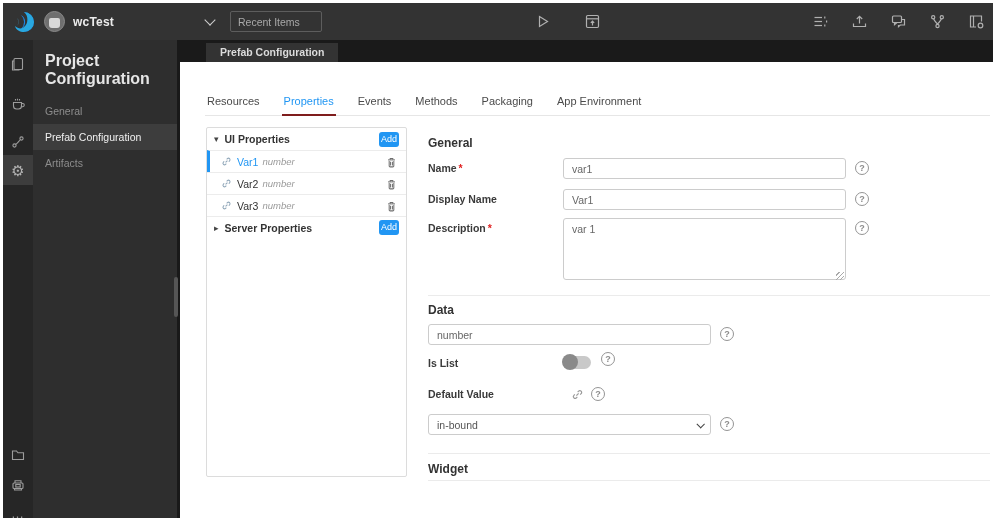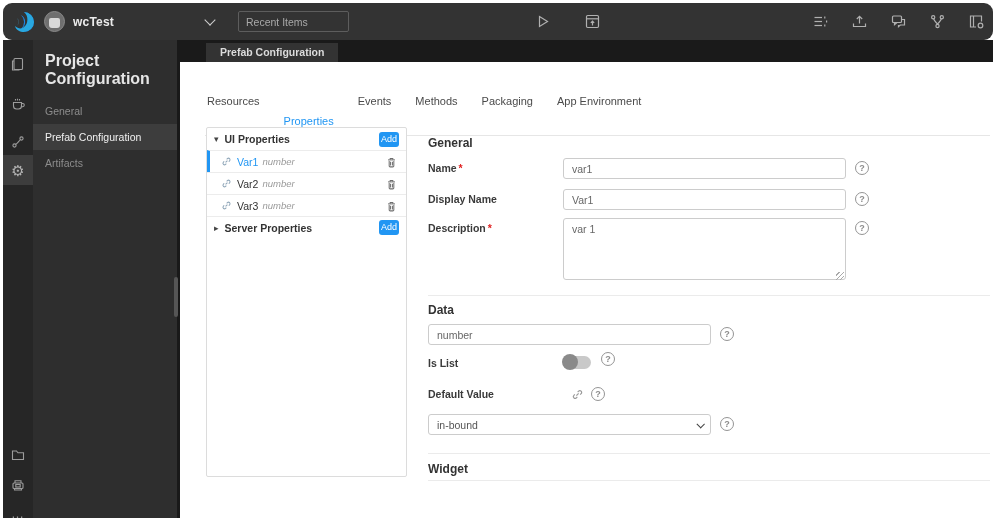--- a/index.html
+++ b/index.html
@@ -1,26 +1,26 @@
 <!DOCTYPE html>
 <html><head>
 <meta charset="utf-8">
 <style>
   * { margin:0; padding:0; box-sizing:border-box; }
   html,body { width:1003px; height:528px; background:#ffffff; font-family:"Liberation Sans","DejaVu Sans",sans-serif; }
   .app { position:absolute; left:3px; top:3px; width:990px; height:515px; background:#ffffff; overflow:hidden; }
 
   
-  .topbar { position:absolute; left:0; top:0; width:990px; height:37px; background:#333333; display:flex; align-items:center;border-radius:9px; }
+  .topbar { position:absolute; left:0; top:0; width:990px; height:37px; background:#333333; display:flex; align-items:center; }
   .logo { width:24px; height:24px; margin-left:8px; }
   .avatar { width:21px; height:21px; border-radius:50%; background:#6f6f6f; margin-left:9px; position:relative; overflow:hidden; border:1px solid #8a8a8a; }
   .avatar::after { content:""; position:absolute; left:4px; top:6px; width:11px; height:10px; border-radius:2px 2px 3px 3px; background:#d9d9d9; }
   .proj-name { color:#ececec; font-size:12px; font-weight:bold; margin-left:8px; letter-spacing:.2px; }
   .chev { width:8px; height:8px; border-right:1.6px solid #cfcfcf; border-bottom:1.6px solid #cfcfcf; transform:rotate(45deg); margin-left:92px; margin-top:-4px; cursor:pointer; }
-  .recent { margin-left:24px; width:111px; height:21px; background:transparent; border:1px solid #5d5d5d; border-radius:2px; color:#b5b5b5; font-size:10.5px; padding:0 7px; outline:none; }
+  .recent { margin-left:16px; width:92px; height:21px; background:transparent; border:1px solid #5d5d5d; border-radius:2px; color:#b5b5b5; font-size:10.5px; padding:0 7px; outline:none; }
   .recent::placeholder { color:#a9a9a9; }
   .tb-icon { width:18px; height:18px; display:flex; align-items:center; justify-content:center; cursor:pointer; }
   .tb-icon svg { stroke:#b0b0b0; fill:none; stroke-width:1.2; }
   .mid-icons { position:absolute; left:530px; top:0; height:37px; display:flex; align-items:center; gap:32px; }
   .right-icons { position:absolute; right:8px; top:0; height:37px; display:flex; align-items:center; gap:21px; }
 
   
   .rail { position:absolute; left:0; top:37px; width:30px; height:478px; background:#262626; }
   .rail-item { position:absolute; left:0; width:30px; height:30px; display:flex; align-items:center; justify-content:center; cursor:pointer; }
   .rail-item svg { stroke:#9c9c9c; fill:none; stroke-width:1.1; }
@@ -37,21 +37,21 @@
 
   
   .tabstrip { position:absolute; left:177px; top:37px; width:813px; height:22px; background:#1a1a1a; }
   .ws-tab { position:absolute; left:26px; top:3px; height:19px; line-height:19px; padding:0 14px; background:#333333; color:#dcdcdc; font-size:10.5px; font-weight:bold; cursor:pointer; }
 
   
   .main { position:absolute; left:177px; top:59px; width:813px; height:456px; background:#ffffff; }
 
   .tabs-row { position:absolute; left:25px; top:33px; width:785px; border-bottom:1px solid #e6e6e6; display:flex; gap:20px; }
   .tab { font-size:11px; color:#4a4a4a; padding:0 2px 7px 2px; cursor:pointer; }
-  .tab.active { color:#2196f3; border-bottom:2px solid #7f1d1d; margin-bottom:-1px;margin-top:20px; }
+  .tab.active { color:#2196f3; border-bottom:2px solid #7f1d1d; margin-bottom:-1px; }
 
   
   .plist { position:absolute; left:26px; top:65px; width:201px; height:350px; border:1px solid #dcdcdc; border-radius:2px; background:#fff; }
   .pgroup-head { height:22px; display:flex; align-items:center; padding:0 7px; cursor:pointer; }
   .pgroup-head .tri { font-size:9px; color:#444; margin-right:6px; }
   .pgroup-head .glabel { font-size:10.5px; font-weight:bold; color:#333; flex:1; }
   .add-btn { width:20px; height:15px; background:#2196f3; border:none; border-radius:3px; color:#fff; font-size:9px; font-family:inherit; cursor:pointer; line-height:15px; }
   .pitem { height:22px; display:flex; align-items:center; border-top:1px solid #ececec; padding-left:14px; cursor:pointer; position:relative; }
   .pitem.selected { border-left:3px solid #2196f3; padding-left:11px; }
   .pitem .link-ic { margin-right:5px; display:flex; }

